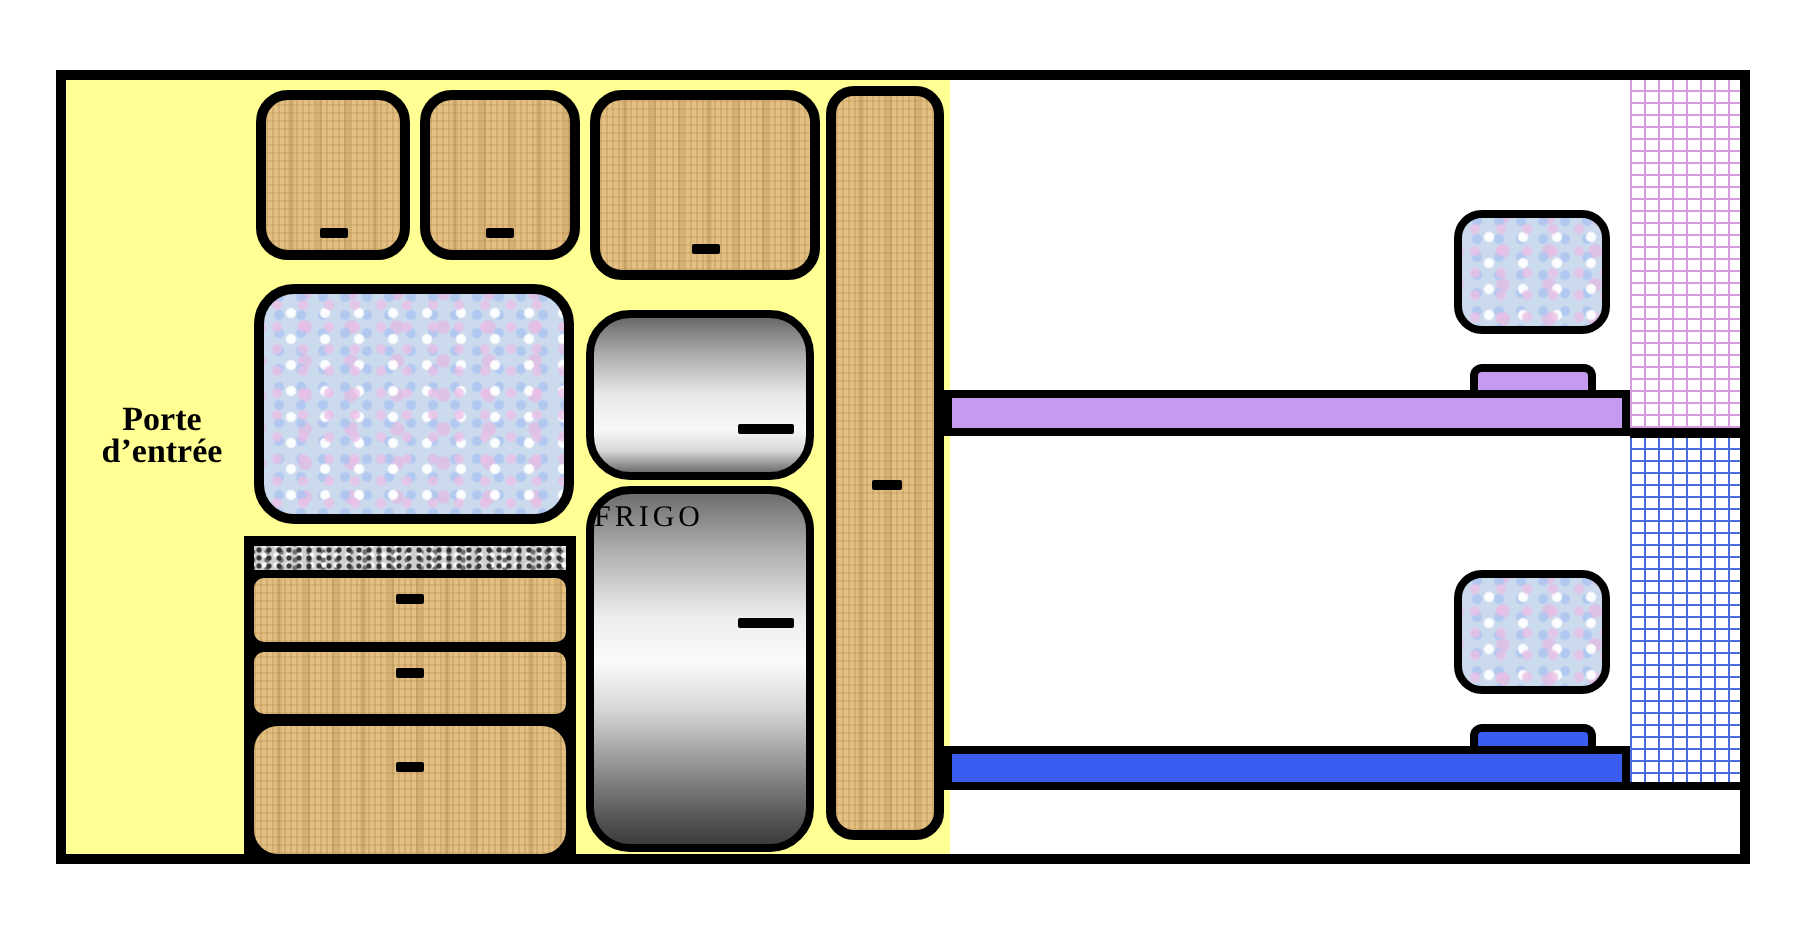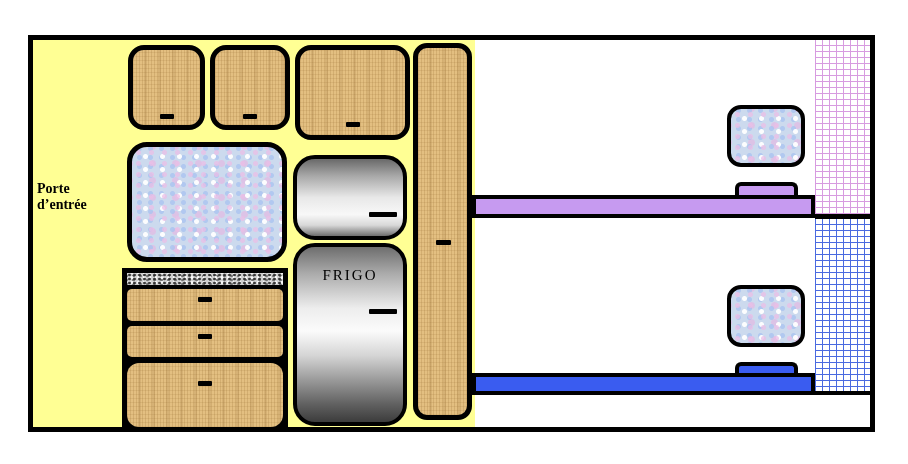--- a/index.html
+++ b/index.html
@@ -33,21 +33,21 @@
       radial-gradient(circle, rgba(170,195,240,.8) 0 2px, rgba(0,0,0,0) 3px),
       radial-gradient(circle, rgba(230,180,225,.6) 0 3px, rgba(0,0,0,0) 4px);
     background-size:13px 11px,17px 13px,11px 9px,23px 17px;
     background-position:0 0,5px 3px,2px 6px,9px 8px;
   }
   .sink{border-radius:20px;}
   .appliance{position:absolute;border:4px solid var(--outline,#000);box-sizing:border-box;border-radius:22px;}
   .oven-grad{background:linear-gradient(180deg,#696969 0%,#a8a8a8 22%,#e8e8e8 50%,#f8f8f8 72%,#d8d8d8 86%,#6e6e6e 100%);}
   .frigo-grad{background:linear-gradient(180deg,#6e6e6e 0%,#aaaaaa 15%,#ededed 35%,#fbfbfb 48%,#d5d5d5 62%,#9a9a9a 76%,#606060 90%,#3c3c3c 100%);}
   .frigo-label{
-    position:absolute;left:0;top:20px;width:100%;text-align:center;
+    position:absolute;left:0;top:4px;width:100%;text-align:left;
     font-size:15px;letter-spacing:2px;color:var(--outline,#000);
   }
   .handle{position:absolute;background:var(--outline,#000);height:5px;border-radius:1px;}
   .drawer-unit{
     position:absolute;left:89px;top:228px;width:166px;height:159px;
     background:var(--outline,#000);box-sizing:border-box;padding:5px;
   }
   .counter{
     height:12px;
     background-color:var(--counter,#cfcfcf);
@@ -79,22 +79,22 @@
   .brick-blue{
     top:179px;height:176px;border-bottom:4px solid var(--outline,#000);
     background-image:
       linear-gradient(0deg, var(--brick-blue,#4a6ae0) 1px, rgba(0,0,0,0) 1px),
       linear-gradient(90deg, var(--brick-blue,#4a6ae0) 1px, rgba(0,0,0,0) 1px),
       linear-gradient(90deg, var(--brick-blue,#4a6ae0) 1px, rgba(0,0,0,0) 1px);
     background-size:14px 6px,14px 12px,14px 12px;
     background-position:0 0,0 0,7px 6px;
   }
   .door-label{
-    position:absolute;left:4px;top:141px;width:88px;text-align:left;
-    font-weight:bold;font-size:14px;line-height:16px;color:var(--outline,#000);
+    position:absolute;left:4px;top:162px;width:88px;text-align:center;
+    font-weight:bold;font-size:17px;line-height:16px;color:var(--outline,#000);
   }
 </style>
 </head>
 <body>
 
 <div class="stage">
   <div class="plan">
 
     <div class="floor"></div>
 

